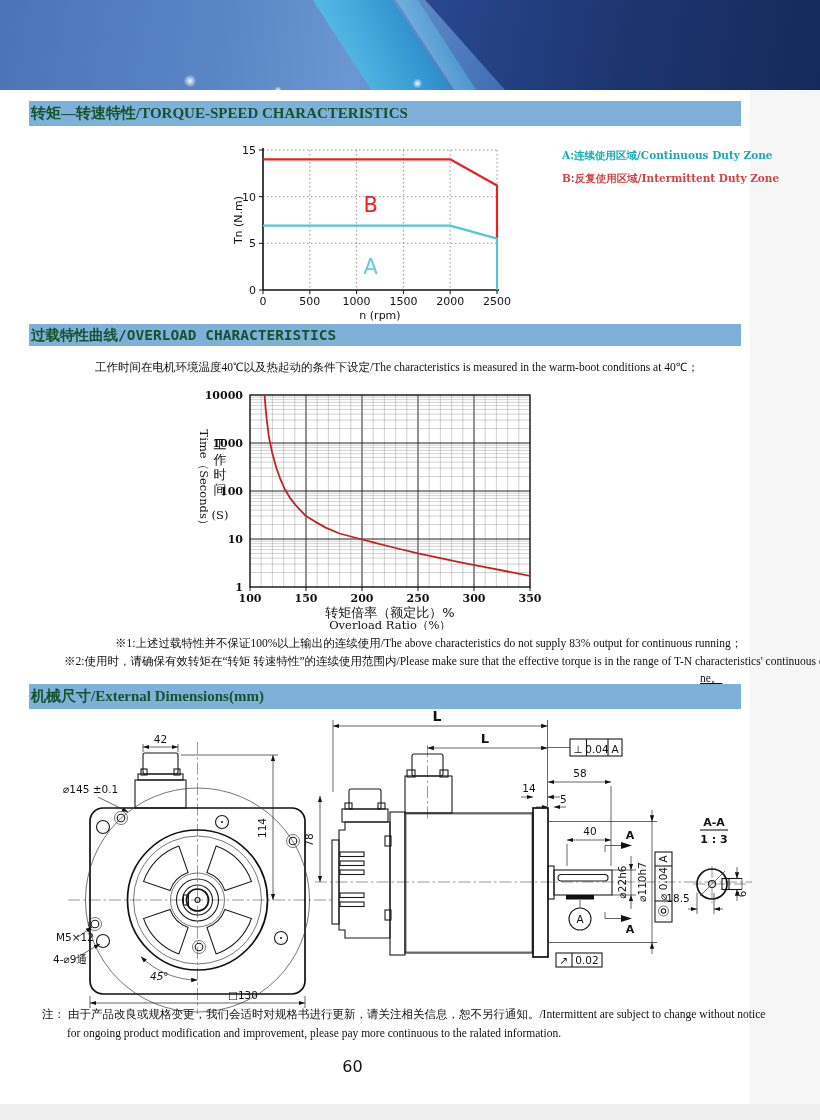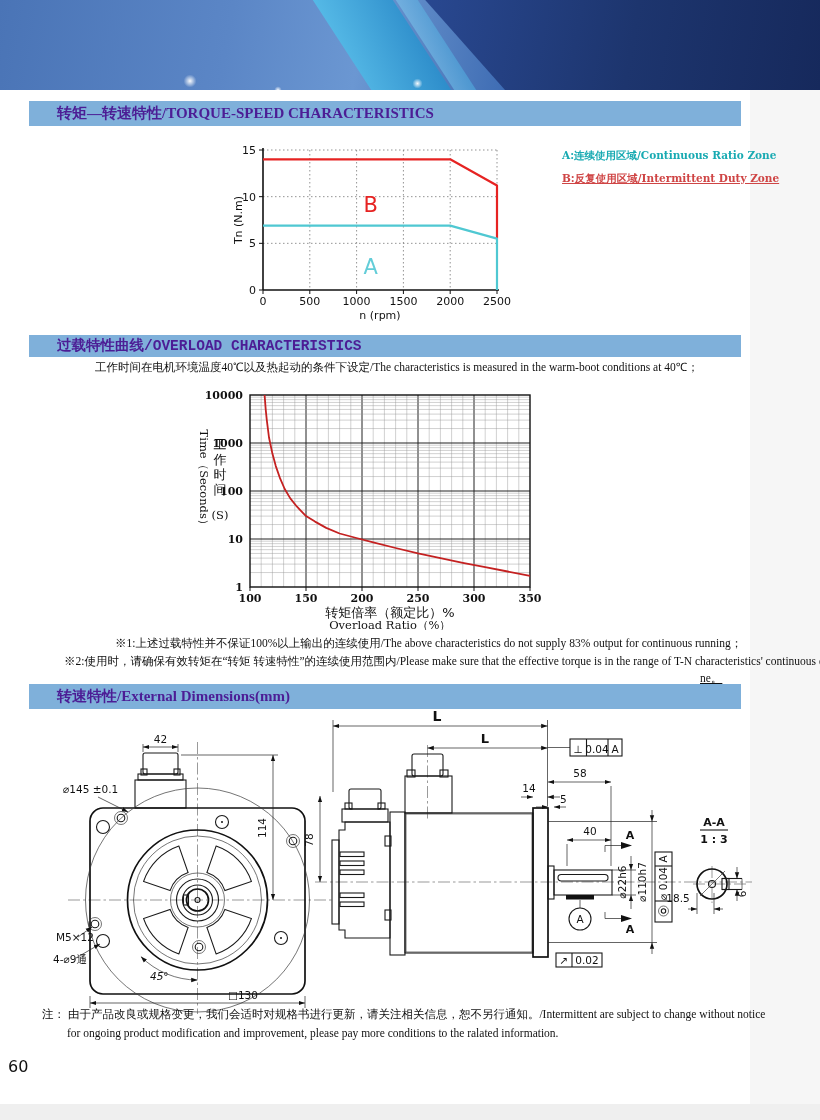--- a/index.html
+++ b/index.html
@@ -17,28 +17,28 @@
           background:linear-gradient(100deg,#2a4a94,#1d356e 55%,#16295c);
           clip-path:polygon(6% 0,100% 0,100% 100%,25% 100%);}
   .spark{position:absolute;border-radius:50%;background:radial-gradient(circle,rgba(255,255,255,.95),rgba(255,255,255,0) 65%);}
   .s1{left:183px;top:74px;width:14px;height:14px;}
   .s2{left:274px;top:86px;width:8px;height:8px;}
   .s3{left:412px;top:78px;width:11px;height:11px;}
   
   .rmargin{position:absolute;left:750px;top:90px;width:70px;height:1030px;background:#f6f6f6;}
   .bmargin{position:absolute;left:0;top:1104px;width:820px;height:16px;background:#efefef;}
   
-  .secbar{position:absolute;left:29px;width:712px;height:25px;background:#7fb0da;color:#4c1d95;
-          font:bold 15px "Liberation Serif",serif;line-height:25px;padding-left:28px;box-sizing:border-box;}
+  .secbar{position:absolute;left:29px;width:712px;height:25px;background:#7fb0da;color:#14532d;
+          font:bold 15px "Liberation Serif",serif;line-height:25px;padding-left:2px;box-sizing:border-box;}
   .secbar.mono{font:bold 14.5px "DejaVu Sans Mono",monospace;height:22px;line-height:22px;}
   .subtitle{font:11.5px "Liberation Serif",serif;}
   .note{font:11.5px "Liberation Serif",serif;}
   .legend{position:absolute;left:562px;top:149px;font:bold 10.5px "DejaVu Serif",serif;}
   .lg{margin-bottom:9px;}
-  .pagenum{position:absolute;left:8px;top:1057px;width:705px;
+  .pagenum{position:absolute;left:0;top:1057px;width:705px;text-align:center;
            font:16px "DejaVu Sans",sans-serif;color:#111;}
   svg{position:absolute;}
   
   .tick{font:11px "DejaVu Sans",sans-serif;fill:#111;}
   .axis{font:11px "DejaVu Sans",sans-serif;fill:#111;}
   .region{font:21px "DejaVu Sans",sans-serif;}
   .tick2{font:bold 11px "DejaVu Serif",serif;fill:#111;}
   .axis2{font:11.5px "DejaVu Serif",serif;fill:#111;}
   .axis2cn{font:13px "DejaVu Sans",sans-serif;fill:#111;}
   .ta-mid{text-anchor:middle;} .ta-end{text-anchor:end;}
@@ -104,25 +104,25 @@
       <line x1="33" y1="152" x2="269" y2="152" stroke="#111" stroke-width="1.6"></line>
       <polyline points="33,21.333333333333343 220.20000000000002,21.333333333333343 267,47.46666666666668 267,100.66666666666667" fill="none" stroke="#e62322" stroke-width="2.2" stroke-linejoin="round"></polyline>
       <polyline points="33,87.6 220.20000000000002,87.6 267,100.66666666666667 267,152" fill="none" stroke="#4fc8d2" stroke-width="2.2" stroke-linejoin="round"></polyline>
       <text x="140.64" y="73.6" fill="#e62322" class="region ta-mid">B</text>
       <text x="140.64" y="136.13333333333333" fill="#63cdd8" class="region ta-mid">A</text>
       <text x="150" y="181" class="axis ta-mid">n (rpm)</text>
       <text x="12" y="82" class="axis ta-mid" transform="rotate(-90 12 82)">Tn (N.m)</text>
     </svg>
 
   <div class="legend">
-    <div class="lg a" id="lg-a" style="color: rgb(24, 170, 178);">A:连续使用区域/Continuous Ratio Zone</div>
-    <div class="lg b" id="lg-b" style="color: rgb(207, 69, 69); text-decoration: underline;">B:反复使用区域/Intermittent Duty Zone</div>
+    <div class="lg a" id="lg-a" style="color: rgb(24, 170, 178);">A:连续使用区域/Continuous Duty Zone</div>
+    <div class="lg b" id="lg-b" style="color: rgb(207, 69, 69);">B:反复使用区域/Intermittent Duty Zone</div>
   </div>
 
-  <div class="secbar mono" style="top: 335px; background: rgb(127, 176, 218); font-family: Liberation Mono, monospace;">过载特性曲线/OVERLOAD CHARACTERISTICS</div>
+  <div class="secbar mono" style="top: 324px; background: rgb(127, 176, 218);">过载特性曲线/OVERLOAD CHARACTERISTICS</div>
   <div class="t subtitle" style="left:95px;top:359px;">工作时间在电机环境温度40℃以及热起动的条件下设定/The characteristics is measured in the warm-boot conditions at 40℃；</div>
 
   <svg id="svg-ol" width="390" height="245" viewBox="0 0 390 245" style="left:180px;top:385px;">
       <line x1="81.2" y1="10" x2="81.2" y2="202" stroke="#999" stroke-width="0.45"></line>
       <line x1="92.4" y1="10" x2="92.4" y2="202" stroke="#999" stroke-width="0.45"></line>
       <line x1="103.6" y1="10" x2="103.6" y2="202" stroke="#999" stroke-width="0.45"></line>
       <line x1="114.80000000000001" y1="10" x2="114.80000000000001" y2="202" stroke="#999" stroke-width="0.45"></line>
       <line x1="126" y1="10" x2="126" y2="202" stroke="#222" stroke-width="1"></line>
       <line x1="137.2" y1="10" x2="137.2" y2="202" stroke="#999" stroke-width="0.45"></line>
       <line x1="148.4" y1="10" x2="148.4" y2="202" stroke="#999" stroke-width="0.45"></line>
@@ -201,21 +201,21 @@
       <text x="210" y="244" class="axis2 ta-mid">Overload Ratio（%）</text>
       <text x="20" y="95" class="axis2 ta-mid" transform="rotate(90 20 95)">Time（Seconds）</text>
       <text class="axis2cn ta-mid"><tspan x="40" y="64">工</tspan><tspan x="40" y="79">作</tspan><tspan x="40" y="94">时</tspan><tspan x="40" y="109">间</tspan></text>
       <text x="40" y="134" class="axis2 ta-mid">(S)</text>
     </svg>
 
   <div class="t note" style="left:115px;top:636px;">※1:上述过载特性并不保证100%以上输出的连续使用/The above characteristics do not supply 83% output for continuous running；</div>
   <div class="t note" style="left:64px;top:654px;">※2:使用时，请确保有效转矩在“转矩 转速特性”的连续使用范围内/Please make sure that the effective torque is in the range of T-N characteristics' continuous duty zone</div>
   <div class="t note" style="left:700px;top:671px;text-decoration:underline;">ne。</div>
 
-  <div class="secbar" style="top: 684px; background: rgb(127, 176, 218);">转速特性/External Dimensions(mm)</div>
+  <div class="secbar" style="top: 684px; background: rgb(127, 176, 218);">机械尺寸/External Dimensions(mm)</div>
 
   <svg width="820" height="322" viewBox="0 700 820 322" style="left:0;top:700px;">
     <defs>
       <marker id="ar" viewBox="0 0 10 10" refX="10" refY="5" markerWidth="9" markerHeight="9" orient="auto-start-reverse">
           <path d="M0 1.5 L10 5 L0 8.5 Z" fill="#111"></path>
         </marker>
       <pattern id="ribs" width="8" height="8" patternUnits="userSpaceOnUse">
         <rect width="8" height="8" fill="#fff"></rect>
           <rect y="2" width="8" height="3.4" fill="#1a1a1a"></rect>
       </pattern>
@@ -420,16 +420,16 @@
       <line class="dim" x1="737" y1="867" x2="737" y2="878.5" marker-end="url(#ar)"></line>
       <line class="dim" x1="737" y1="901" x2="737" y2="889.5" marker-end="url(#ar)"></line>
       <text class="dt ta-mid" x="744" y="896" transform="rotate(-90 744 894)">6</text>
     </g>
   </svg>
 
   <div class="t note" style="left:42px;top:1007px;">
     <span>注：</span>
     <span>由于产品改良或规格变更，我们会适时对规格书进行更新，请关注相关信息，恕不另行通知。/Intermittent are subject to change without notice</span>
   </div>
-  <div class="t note" style="left:67px;top:1027px;">for ongoing product modification and improvement, please pay more conditions to the ralated information.</div>
+  <div class="t note" style="left:67px;top:1027px;">for ongoing product modification and improvement, please pay more continuous to the ralated information.</div>
   <div class="pagenum">60</div>
 
 </div>
 
 </body></html>

